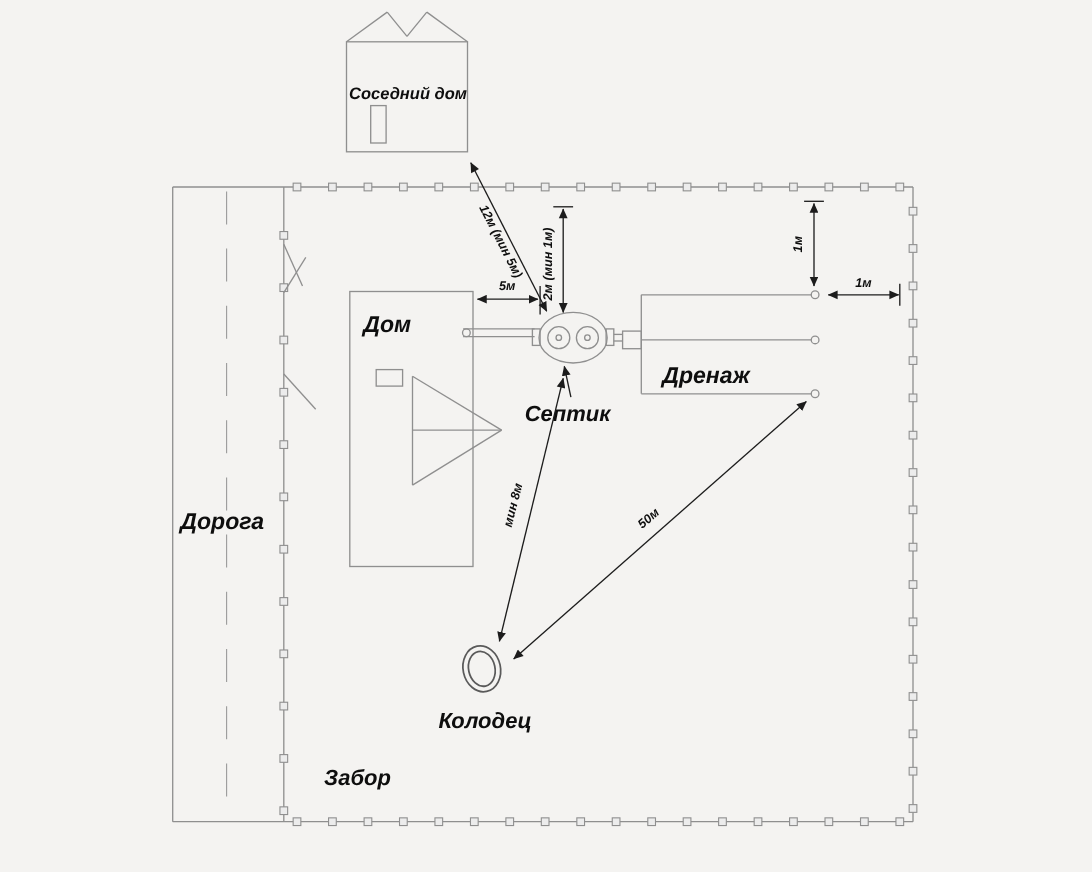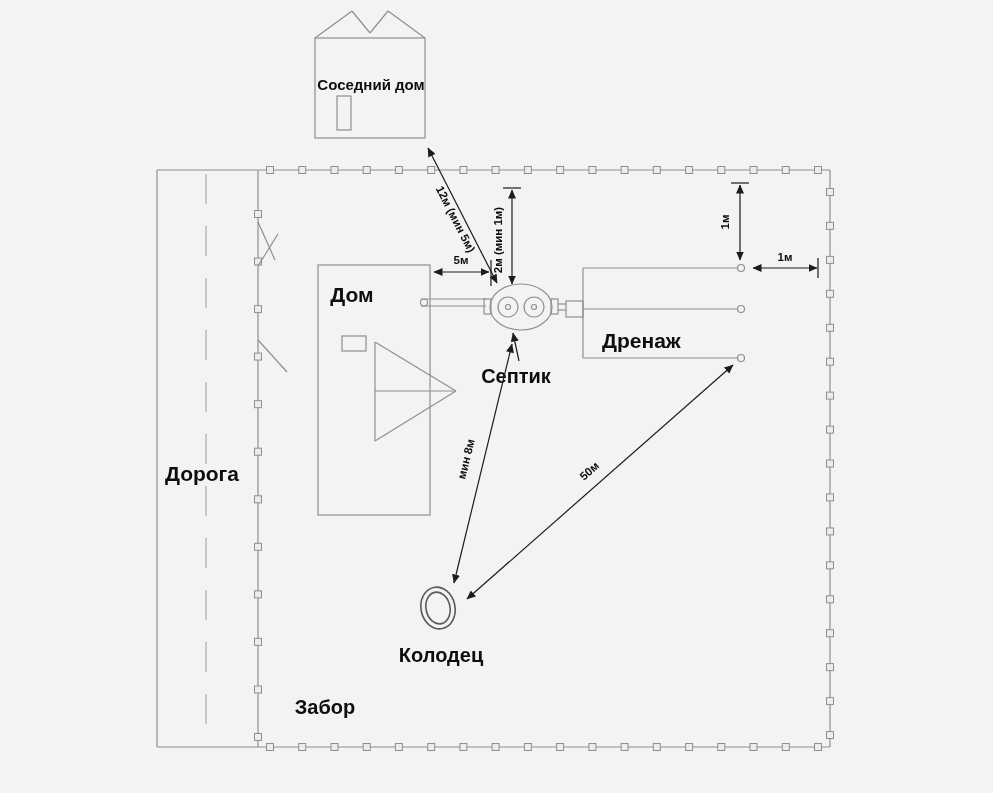--- a/index.html
+++ b/index.html
@@ -1,16 +1,16 @@
 <!DOCTYPE html>
 <html><head>
 <meta charset="utf-8">
 <style>
   html,body{margin:0;padding:0;background:#e9e9e9;}
-  .canvas{position:relative;width:993px;height:793px;background:#f4f3f1;overflow:hidden;}
+  .canvas{position:relative;width:993px;height:793px;background:#f4f3f1;overflow:hidden;font-style:italic;}
   svg{display:block;}
   .g{stroke:#8f8f8f;fill:none;stroke-width:1.2;}
   .gthin{stroke:#9a9a9a;fill:none;stroke-width:1;}
   .dim{stroke:#1c1c1c;fill:none;stroke-width:1.2;}
   .well{stroke:#5a5a5a;fill:none;stroke-width:1.6;}
   text{font-family:"Liberation Sans","DejaVu Sans",sans-serif;font-weight:700;fill:#0e0e0e;}
   .lbl{font-size:21px;text-anchor:middle;}
   .lbl20{font-size:20px;text-anchor:middle;}
   .lblstart{font-size:21px;text-anchor:start;}
   .lbl-sm{font-size:15px;text-anchor:middle;}

